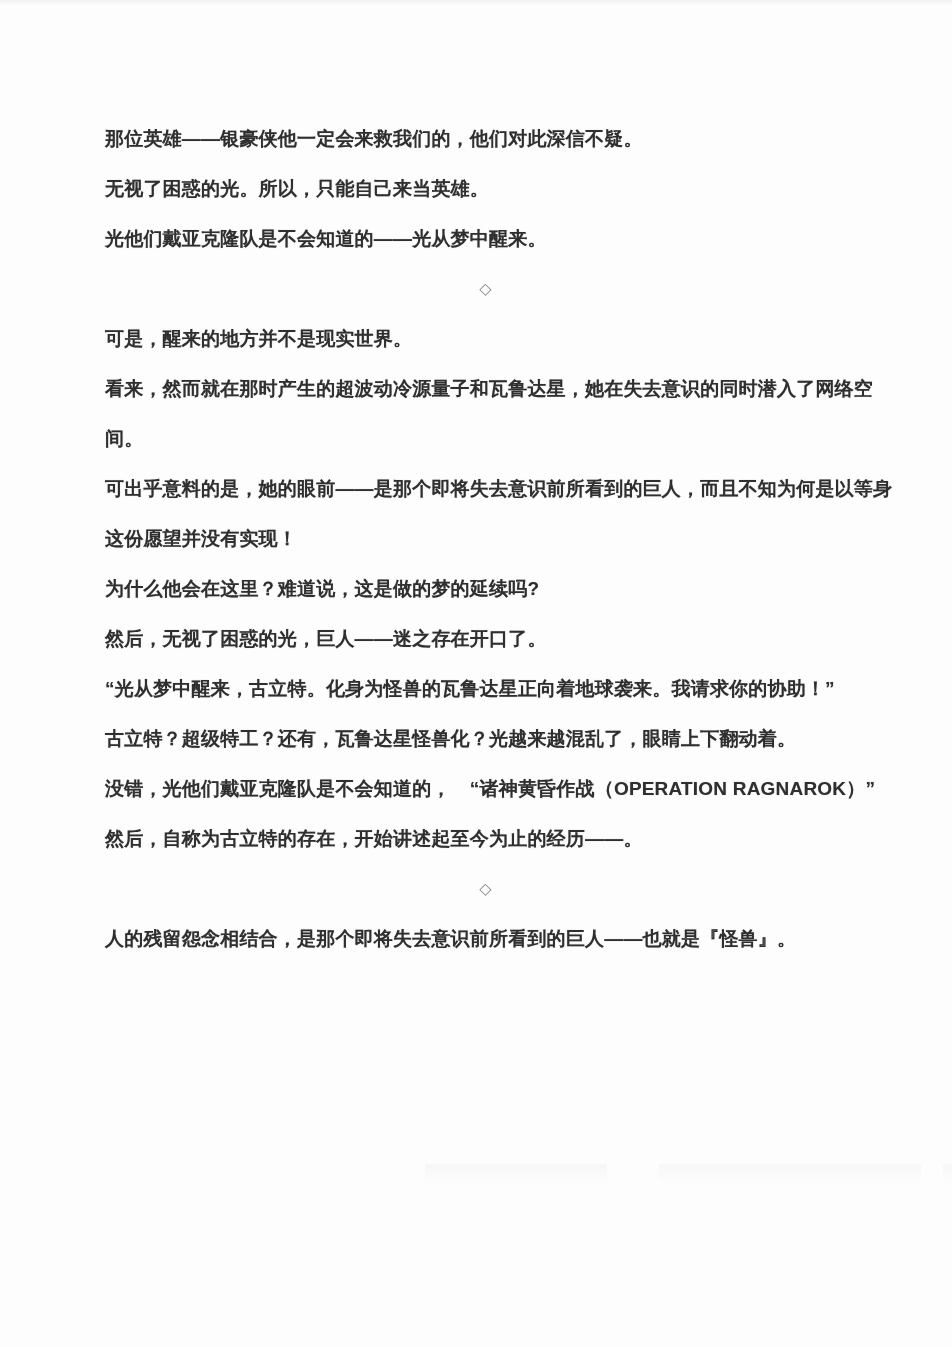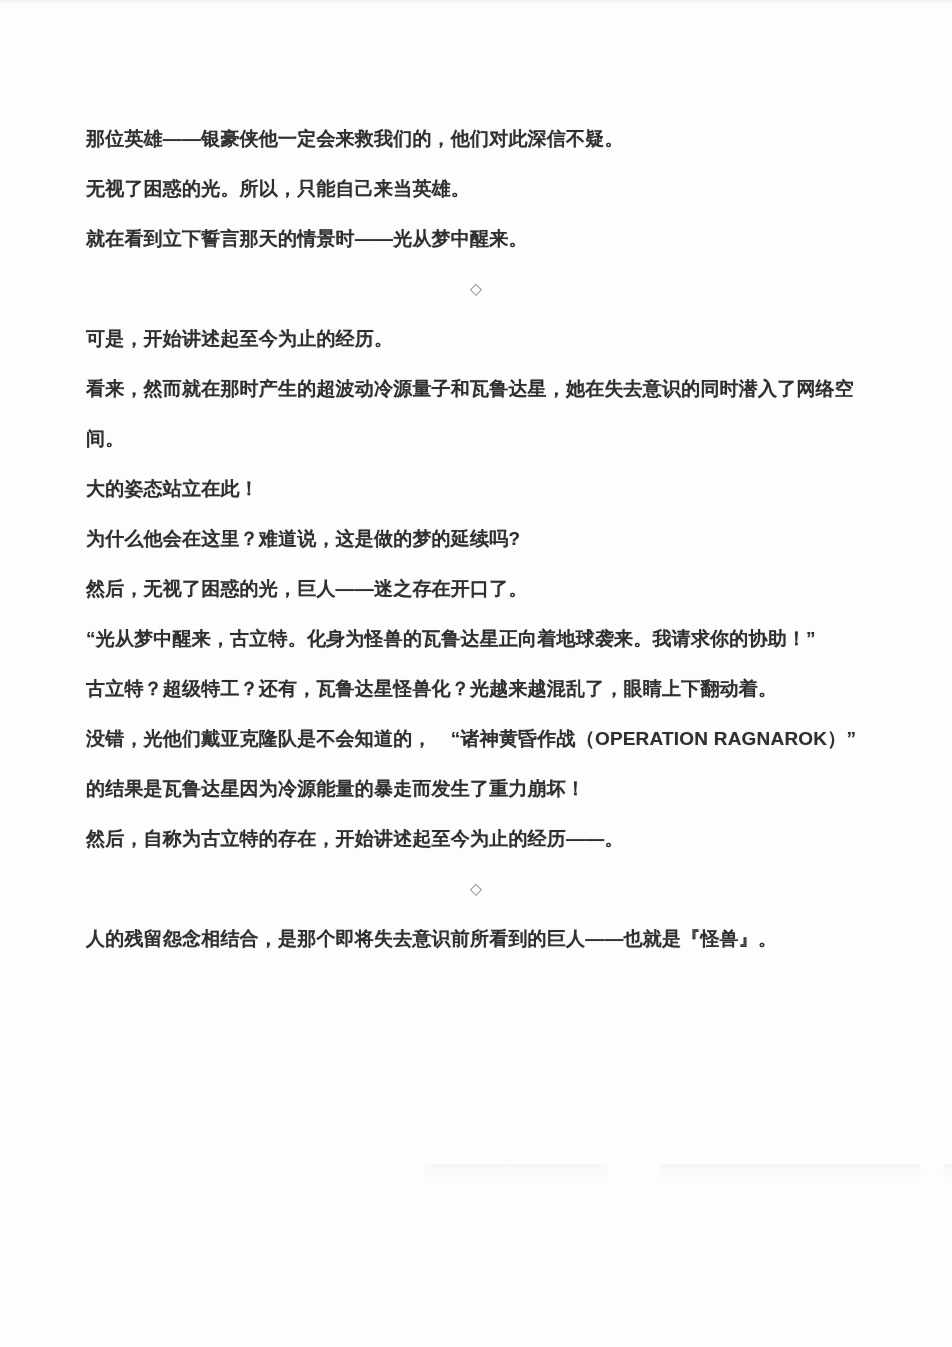--- a/index.html
+++ b/index.html
@@ -1,20 +1,20 @@
 <!DOCTYPE html>
 <html style="--bg: #fdfdfd; --text: #2f2f2f; --divider: #8c8c8c;"><head>
 <meta charset="utf-8">
 <style>
   :root {
     --bg: #fdfdfd;
     --text: #2f2f2f;
     --divider: #8c8c8c;
   }
-  * { box-sizing: border-box; }
+  * { box-sizing: border-box; padding-left: 19px; }
   html, body {
     margin: 0;
     padding: 0;
   }
   body {
     width: 952px;
     height: 1347px;
     background: var(--bg);
     overflow: hidden;
     position: relative;
@@ -64,32 +64,32 @@
   .artifact.a3 { left: 943px; width: 9px; }
 </style>
 <title></title></head>
 <body>
 
 <div class="page">
   <div class="top-edge"></div>
   <div class="text-body">
       <div class="line">那位英雄——银豪侠他一定会来救我们的，他们对此深信不疑。</div>
       <div class="line">无视了困惑的光。所以，只能自己来当英雄。</div>
-      <div class="line">就在看到立下誓言那天的情景时——光从梦中醒来。</div>
+      <div class="line">光他们戴亚克隆队是不会知道的——光从梦中醒来。</div>
       <div class="line divider">◇</div>
-      <div class="line">可是，开始讲述起至今为止的经历。</div>
+      <div class="line">可是，醒来的地方并不是现实世界。</div>
       <div class="line">看来，然而就在那时产生的超波动冷源量子和瓦鲁达星，她在失去意识的同时潜入了网络空</div>
       <div class="line">间。</div>
-      <div class="line">大的姿态站立在此！</div>
+      <div class="line">可出乎意料的是，她的眼前——是那个即将失去意识前所看到的巨人，而且不知为何是以等身</div>
+      <div class="line">这份愿望并没有实现！</div>
       <div class="line">为什么他会在这里？难道说，这是做的梦的延续吗?</div>
       <div class="line">然后，无视了困惑的光，巨人——迷之存在开口了。</div>
       <div class="line">“光从梦中醒来，古立特。化身为怪兽的瓦鲁达星正向着地球袭来。我请求你的协助！”</div>
       <div class="line">古立特？超级特工？还有，瓦鲁达星怪兽化？光越来越混乱了，眼睛上下翻动着。</div>
       <div class="line">没错，光他们戴亚克隆队是不会知道的，　“诸神黄昏作战（OPERATION RAGNAROK）”</div>
-      <div class="line">的结果是瓦鲁达星因为冷源能量的暴走而发生了重力崩坏！</div>
       <div class="line">然后，自称为古立特的存在，开始讲述起至今为止的经历——。</div>
       <div class="line divider">◇</div>
       <div class="line">人的残留怨念相结合，是那个即将失去意识前所看到的巨人——也就是『怪兽』。</div>
     </div>
   <div class="artifact a1"></div>
   <div class="artifact a2"></div>
   <div class="artifact a3"></div>
 </div>
 
 </body></html>

